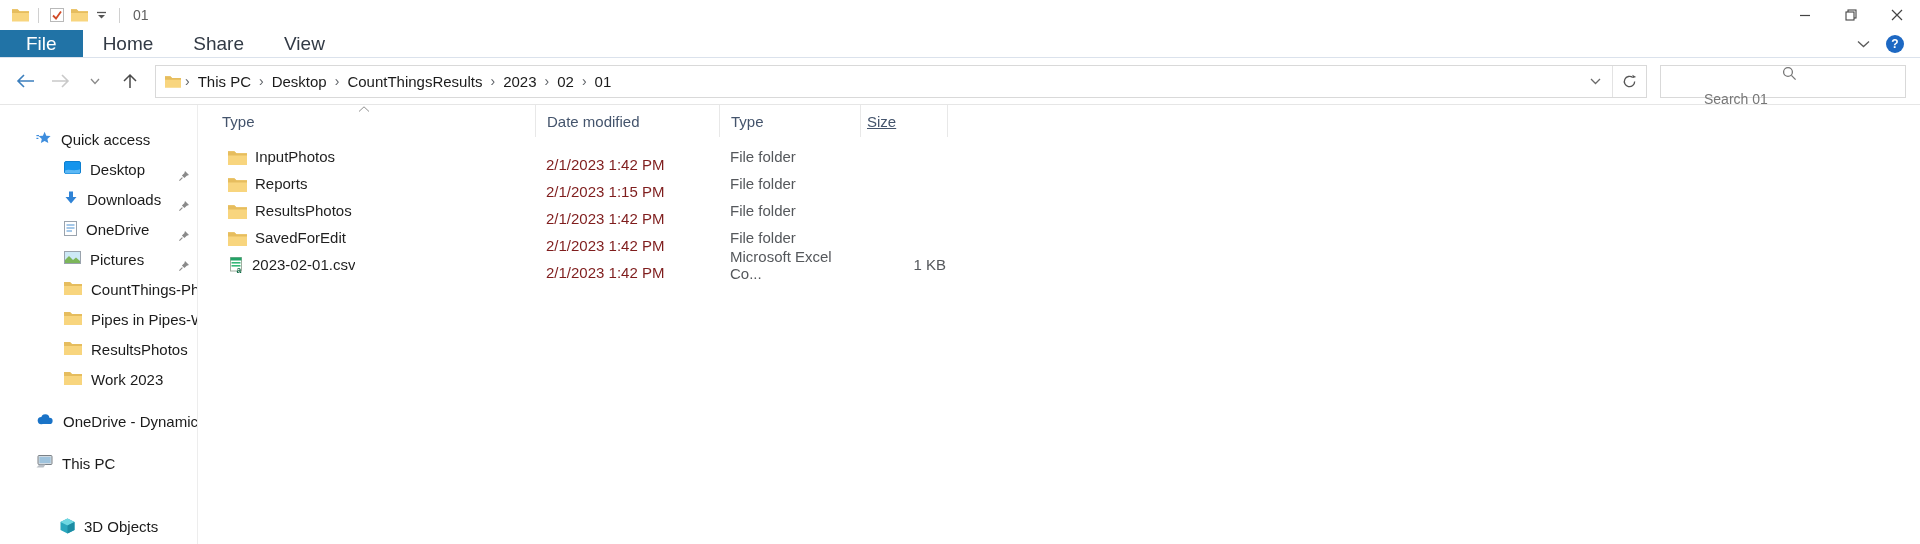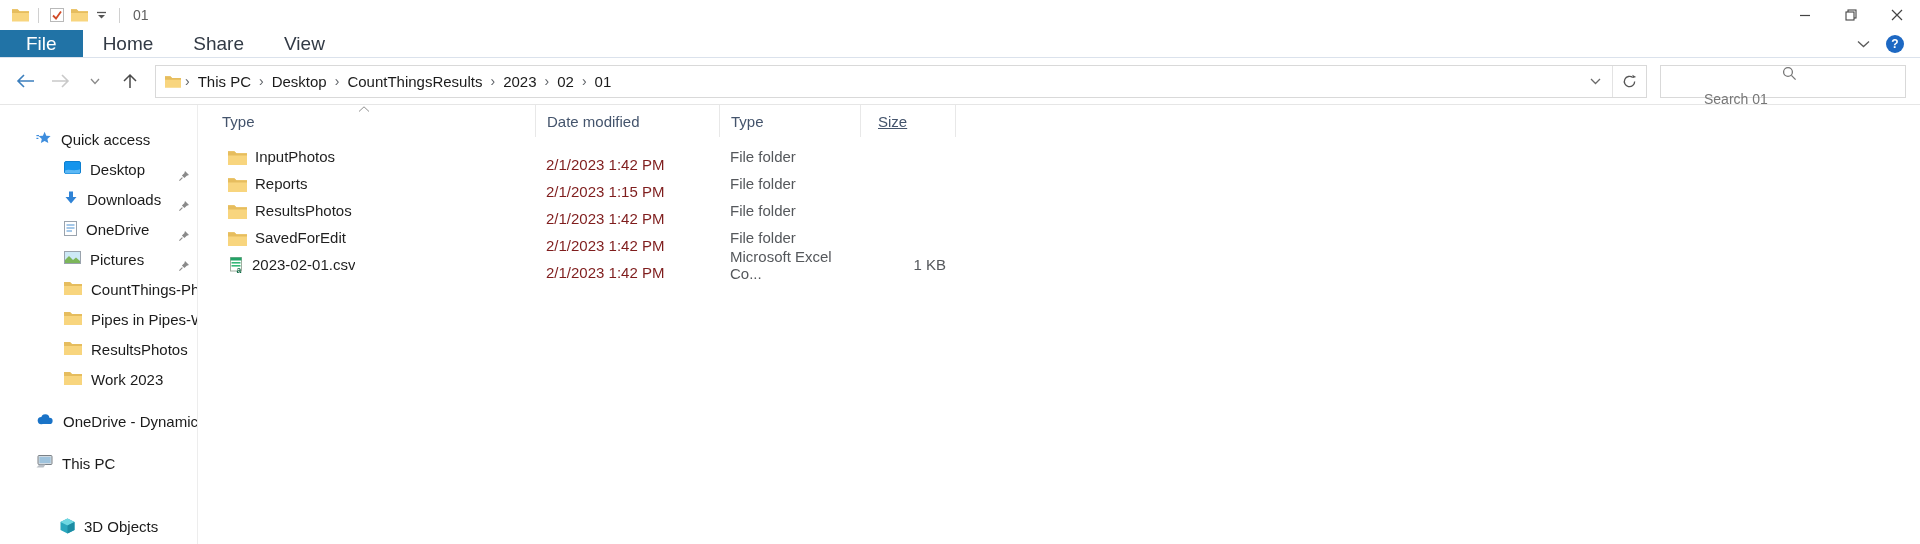--- a/index.html
+++ b/index.html
@@ -52,21 +52,21 @@
   .si.selected { background:#d9d9d9; }
   .pin { position:absolute; right:7px; top:9px; }
   .sgap { height:12px; }
 
   .content { position:absolute; left:198px; top:0; right:0; bottom:0; }
   .cheader { display:flex; height:32px; align-items:center; position:relative; color:#44546c; font-size:15px; }
   .hc { height:100%; display:flex; align-items:center; }
   .hc1 { width:337px; padding-left:24px; }
   .hc2 { width:184px; padding-left:11px; border-left:1px solid #e8e8e8; }
   .hc3 { width:141px; padding-left:11px; border-left:1px solid #e8e8e8; }
-  .hc4 { width:96px; padding-left:17px; border-left:1px solid #e8e8e8; border-right:1px solid #e8e8e8;text-decoration:underline; }
+  .hc4 { width:88px; padding-left:6px; border-left:1px solid #e8e8e8; border-right:1px solid #e8e8e8;text-decoration:underline; }
   .sortmark { position:absolute; left:160px; top:1px; }
   .rows { padding-top:6px; }
   .row { display:flex; height:27px; align-items:center; font-size:15px; }
   .c1 { width:337px; display:flex; align-items:flex-end; padding-left:30px; gap:8px; color:#1f1f1f; }
   .c1 .fname { white-space:nowrap; overflow:hidden; }
   .c2 { width:184px; padding-left:11px; color:#7f1d1d;margin-top:16px; }
   .c3 { width:141px; padding-left:11px; color:#55585c; }
   .c4 { width:108px; text-align:right; padding-right:22px; color:#55585c; }
   svg { display:block; }
 </style>

